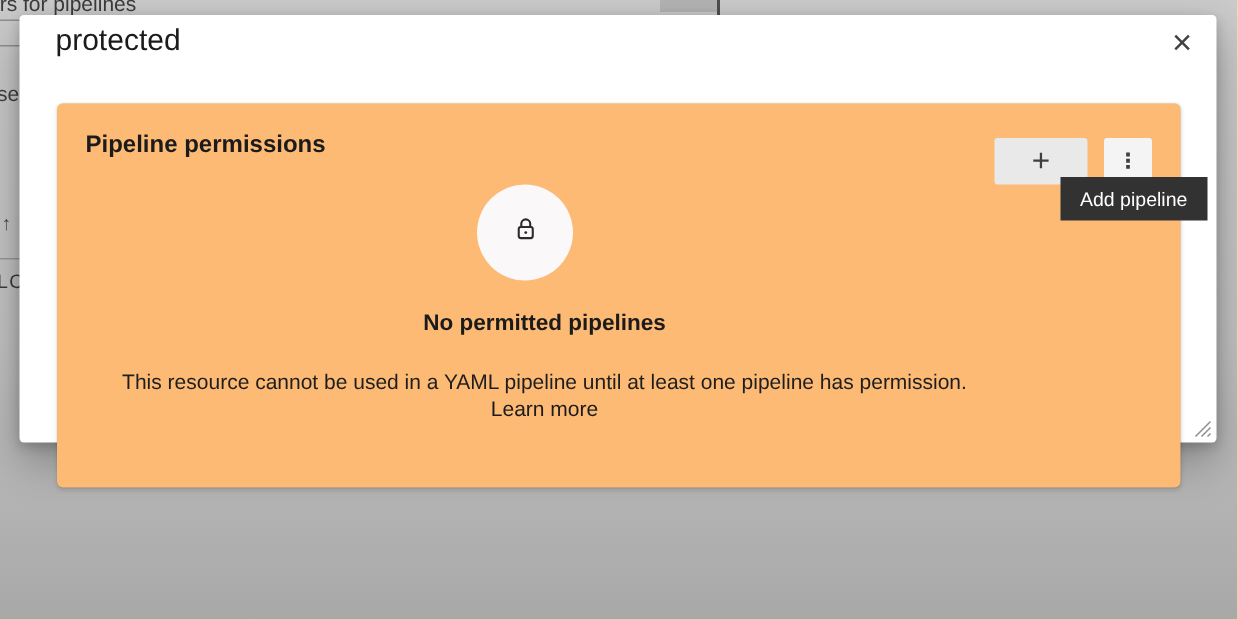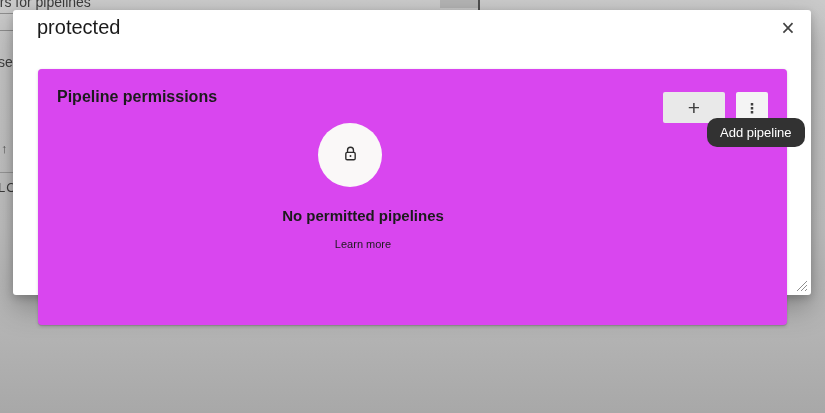--- a/index.html
+++ b/index.html
@@ -33,54 +33,54 @@
   .close-btn {
     position:absolute; top:2px; right:7px; width:32px; height:32px;
     background:transparent; border:none; cursor:pointer;
     display:flex; align-items:center; justify-content:center;
     font-size:23px; font-weight:300; color:#424242; line-height:1;
   }
 
   
   .card {
     position:absolute; left:25px; top:59px; width:749px; height:256px;
-    background:#d946ef; border-radius:4px;
+    background:#fdba74; border-radius:4px;
     box-shadow:0 0.3px 0.9px rgba(0,0,0,0.12), 0 1.6px 3.6px rgba(0,0,0,0.14);
   }
   .card-heading { position:absolute; left:19px; top:19px; font-size:16px; font-weight:700; color:#1b1b1b; }
 
   .add-btn {
     position:absolute; left:625px; top:23px; width:62px; height:31px;
     background:#e9e9e9; border:none; border-radius:2px; cursor:pointer;
     font-size:21px; font-weight:300; color:#3f3f3f; line-height:1;
     display:flex; align-items:center; justify-content:center; font-family:"Liberation Sans",sans-serif;
   }
   .more-btn {
     position:absolute; left:698px; top:23px; width:32px; height:31px;
     background:#f4f4f4; border:none; border-radius:2px; cursor:pointer;
     font-size:14px; font-weight:700; color:#3f3f3f; line-height:1;
     display:flex; align-items:center; justify-content:center; font-family:"DejaVu Sans",sans-serif;
   }
 
   .tooltip {
     position:absolute; left:694px; top:108px; height:29px; line-height:29px;
     padding:0 13px; background:#323232; color:#ffffff; font-size:13px;
-    border-radius:10px; white-space:nowrap; z-index:5;
+    border-radius:0; white-space:nowrap; z-index:5;
   }
 
   .zero-circle {
     position:absolute; left:280px; top:54px; width:64px; height:64px;
     border-radius:50%; background:#faf8f8;
     display:flex; align-items:center; justify-content:center;
   }
 
   .zero-text { position:absolute; left:0; top:136px; width:650px; text-align:center; color:#1b1b1b; }
-  .zero-title { font-size:15px; font-weight:700; line-height:21px; margin-bottom:8px; }
+  .zero-title { font-size:15px; font-weight:700; line-height:21px; margin-bottom:19px; }
   .zero-line  { font-size:14px; line-height:18px; color:#1e1e1e; }
-  .learn-more { font-size:11px; line-height:18px; color:#1b1b1b; text-decoration:none; cursor:pointer; display:inline-block;text-align:center; }
+  .learn-more { font-size:14px; line-height:18px; color:#1b1b1b; text-decoration:none; cursor:pointer; display:inline-block;text-align:center; }
 
   .resize-grip { position:absolute; right:3px; bottom:3px; width:14px; height:14px; cursor:nwse-resize; }
 </style>
 </head>
 <body>
 
 <div class="screen">
 
   <div>
     <div class="bg-top-text">ars for pipelines</div>
@@ -119,20 +119,21 @@
           <svg width="17" height="17" viewBox="0 0 16 16">
             <path d="M5.2 7 V4.9 a2.8 2.8 0 0 1 5.6 0 V7" fill="none" stroke="#2b2b2b" stroke-width="1.3"></path>
             <rect x="3.6" y="6.9" width="8.8" height="7" rx="1.3" fill="none" stroke="#2b2b2b" stroke-width="1.3"></rect>
             <circle cx="8" cy="10.4" r="0.9" fill="#2b2b2b"></circle>
           </svg>
         </span>
       </div>
 
       <div class="zero-text">
         <div class="zero-title">No permitted pipelines</div>
+        <div class="zero-line">This resource cannot be used in a YAML pipeline until at least one pipeline has permission.</div>
         <a class="learn-more">Learn more</a>
       </div>
 
     </div>
 
     <div class="tooltip">Add pipeline</div>
 
     <div class="resize-grip">
       <svg width="14" height="14" viewBox="0 0 14 14">
         <path d="M13 3 L3 13 M13 7 L7 13 M13 11 L11 13" stroke="#8f8f8f" stroke-width="1" fill="none"></path>

